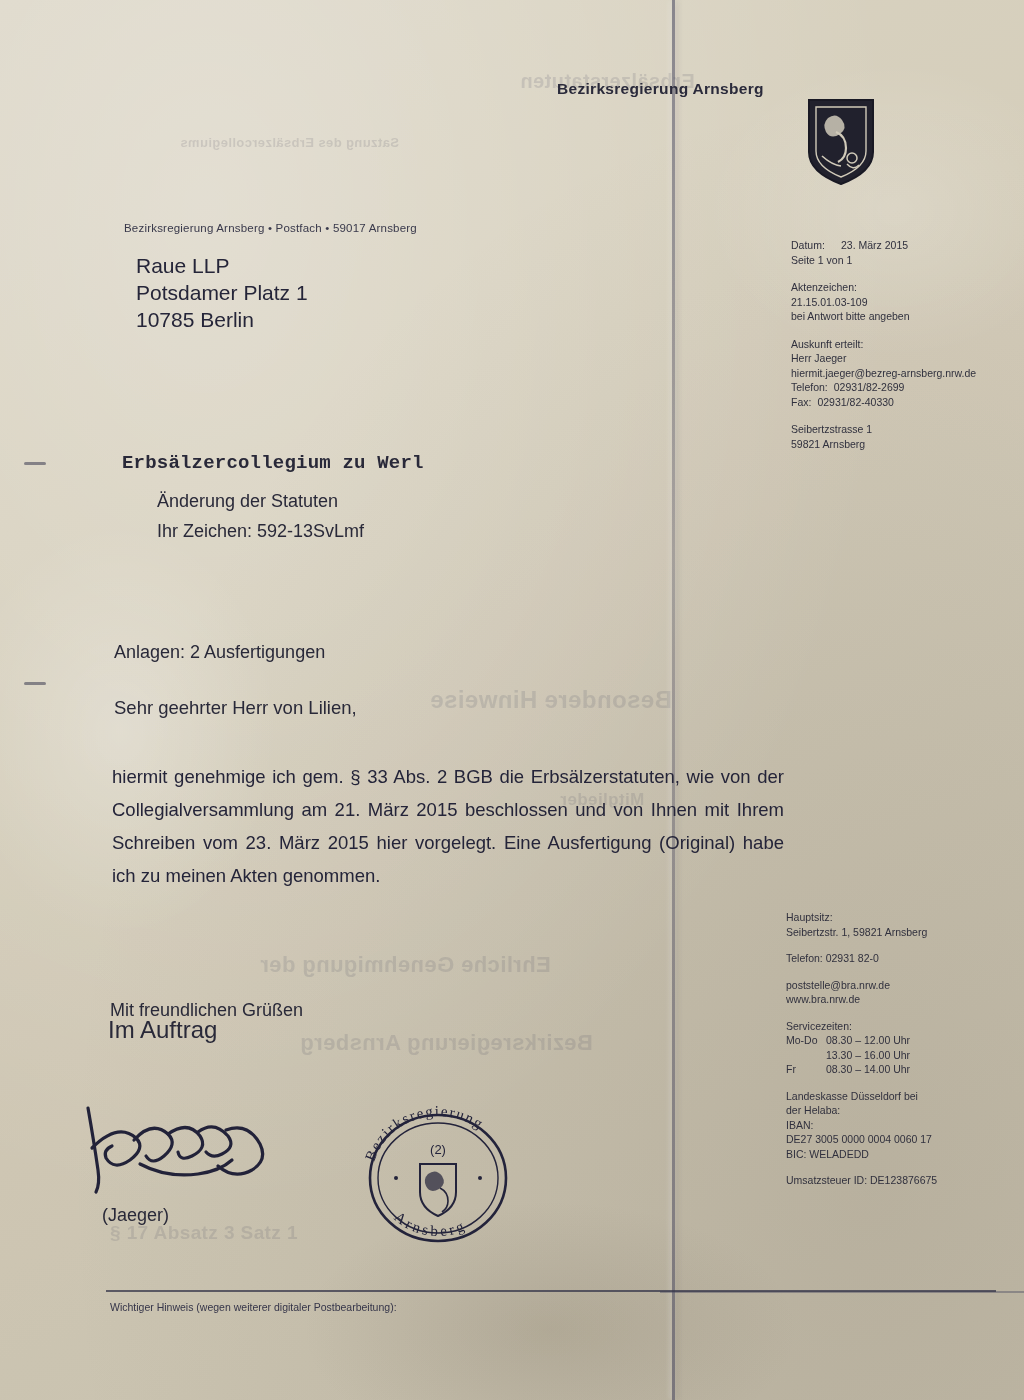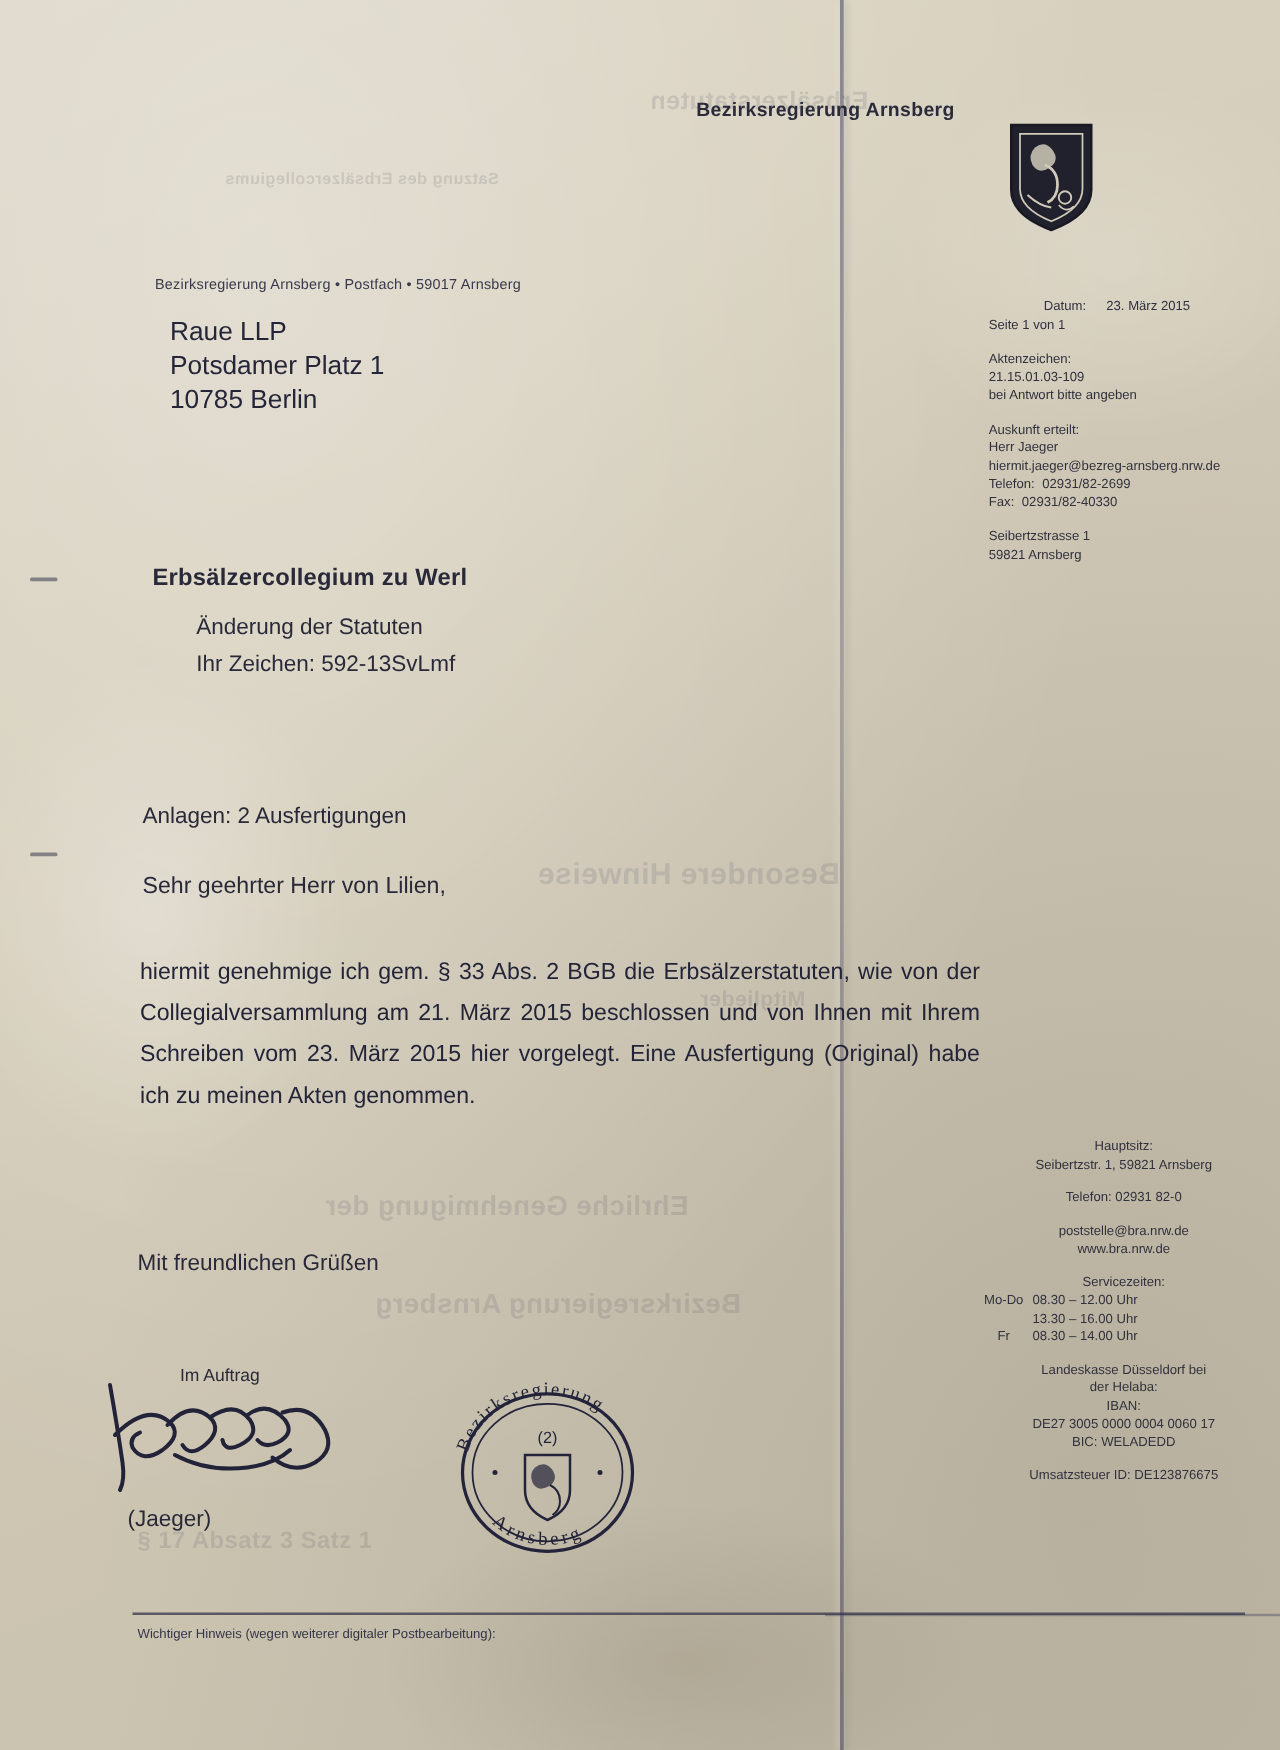--- a/index.html
+++ b/index.html
@@ -121,30 +121,31 @@
     position: absolute;
     left: 791px;
     top: 238px;
     width: 210px;
     font-size: 10.5px;
     line-height: 14.5px;
     color: #32323f;
   }
   .info .blk { margin-bottom: 13px; }
   .info .row { display: flex; gap: 6px; }
-  .info .row .k { min-width: 44px; margin-left: 44px; }
+  .info .row .k { min-width: 44px; }
 
   
   .subject {
     position: absolute;
     left: 122px;
     top: 452px;
     font-size: 19px;
     font-weight: bold;
     letter-spacing: 0.2px;
+    font-family: Liberation Mono, monospace;
   }
   .subject-sub {
     position: absolute;
     left: 122px;
     top: 486px;
     font-size: 18px;
     line-height: 30px;
     margin-left: 35px;
   }
   .attach {
@@ -174,23 +175,22 @@
   }
   .closing {
     position: absolute;
     left: 110px;
     top: 1000px;
     font-size: 18px;
   }
   .order {
     position: absolute;
     left: 108px;
-    top: 1092px;
-    font-size: 14px;
-    margin-left: 36px;
+    top: 1016px;
+    font-size: 24px;
   }
   .signer {
     position: absolute;
     left: 102px;
     top: 1205px;
     font-size: 18px;
   }
 
   
   .sig {
@@ -213,21 +213,21 @@
   
   .footer-right {
     position: absolute;
     left: 786px;
     top: 910px;
     width: 226px;
     font-size: 10.5px;
     line-height: 14.5px;
     color: #32323f;
   }
-  .footer-right .blk { margin-bottom: 12px; text-align: center; }
+  .footer-right .blk { margin-bottom: 12px; }
   .footer-right .hrow { display: flex; gap: 6px; }
   .footer-right .hrow .k { min-width: 34px; }
 
   
   .rule {
     position: absolute;
     left: 106px;
     right: 28px;
     top: 1290px;
     height: 2px;

